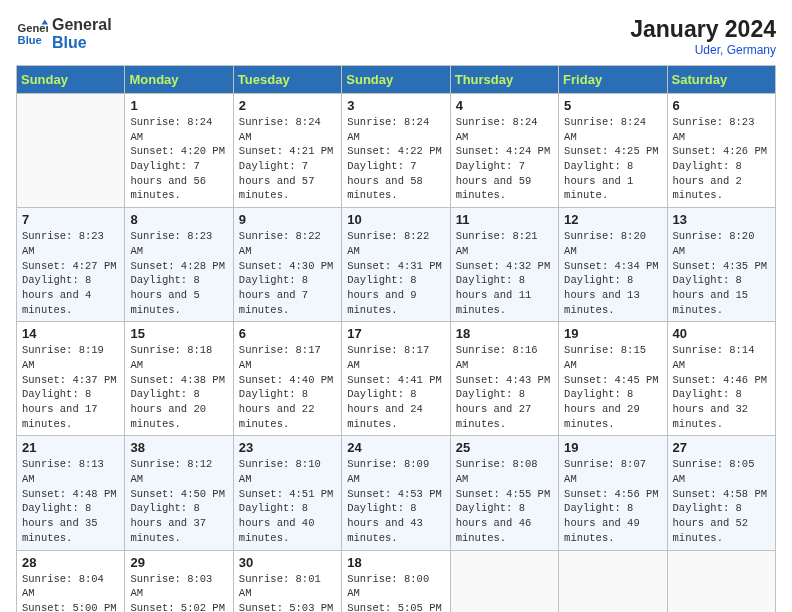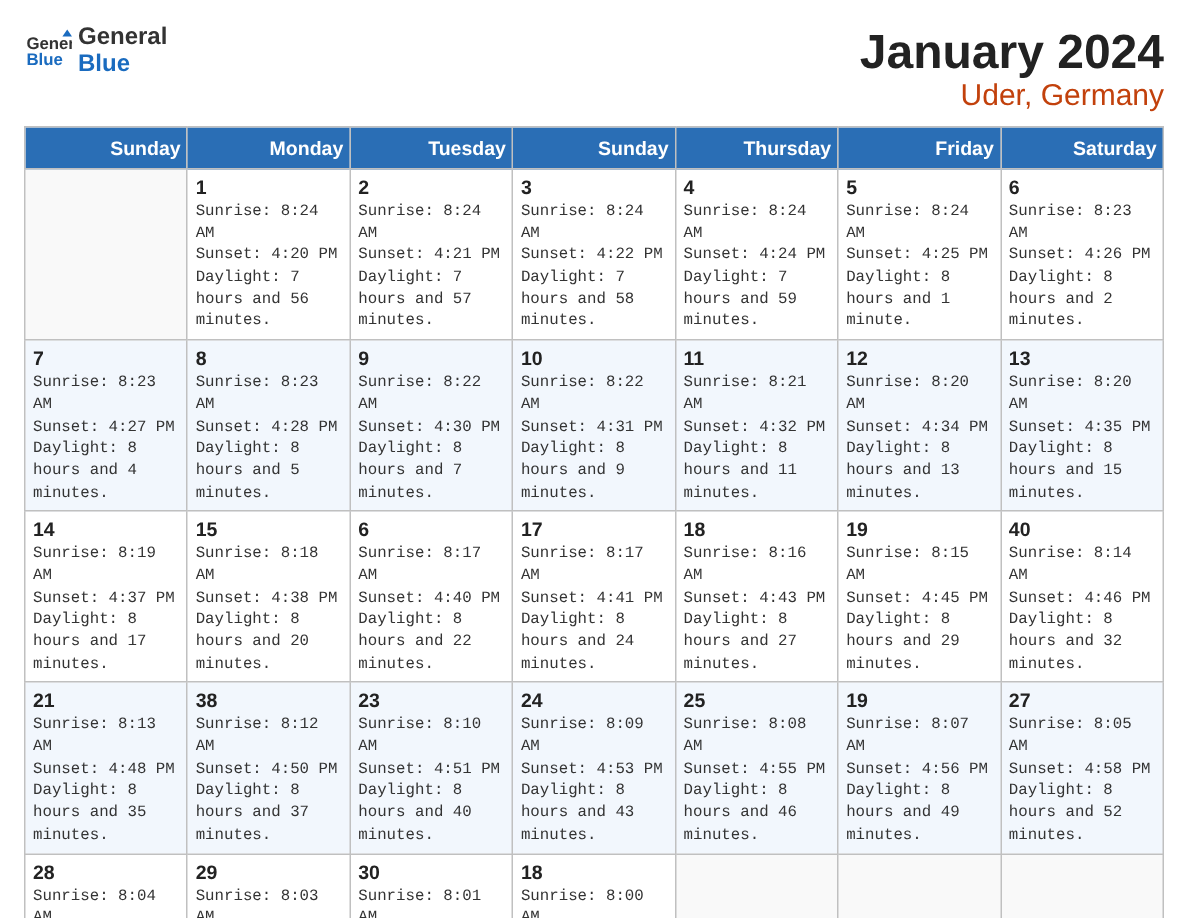--- a/index.html
+++ b/index.html
@@ -22,39 +22,39 @@
       gap: 4px;
     }
     .logo-icon {
       width: 32px;
       height: 32px;
     }
     .title-block {
       text-align: right;
     }
     .title-block h1 {
-      font-size: 32px;
+      font-size: 23px;
       font-weight: bold;
       color: #222;
     }
     .title-block h2 {
-      font-size: 20px;
-      color: #c2410c;
+      font-size: 12px;
+      color: #1d4ed8;
       font-weight: normal;
     }
     table {
       width: 100%;
       border-collapse: collapse;
       font-size: 11px;
     }
     thead tr th {
       background-color: #2a6eb5;
-      color: #ffffff;
+      color: #bef264;
       padding: 6px 4px;
-      text-align: right;
+      text-align: left;
       font-size: 13px;
       font-weight: bold;
       border: 1px solid #c0c0c0;
     }
     tbody tr td {
       border: 1px solid #c0c0c0;
       vertical-align: top;
       padding: 4px 5px;
       height: 90px;
       width: calc(100% / 7);

